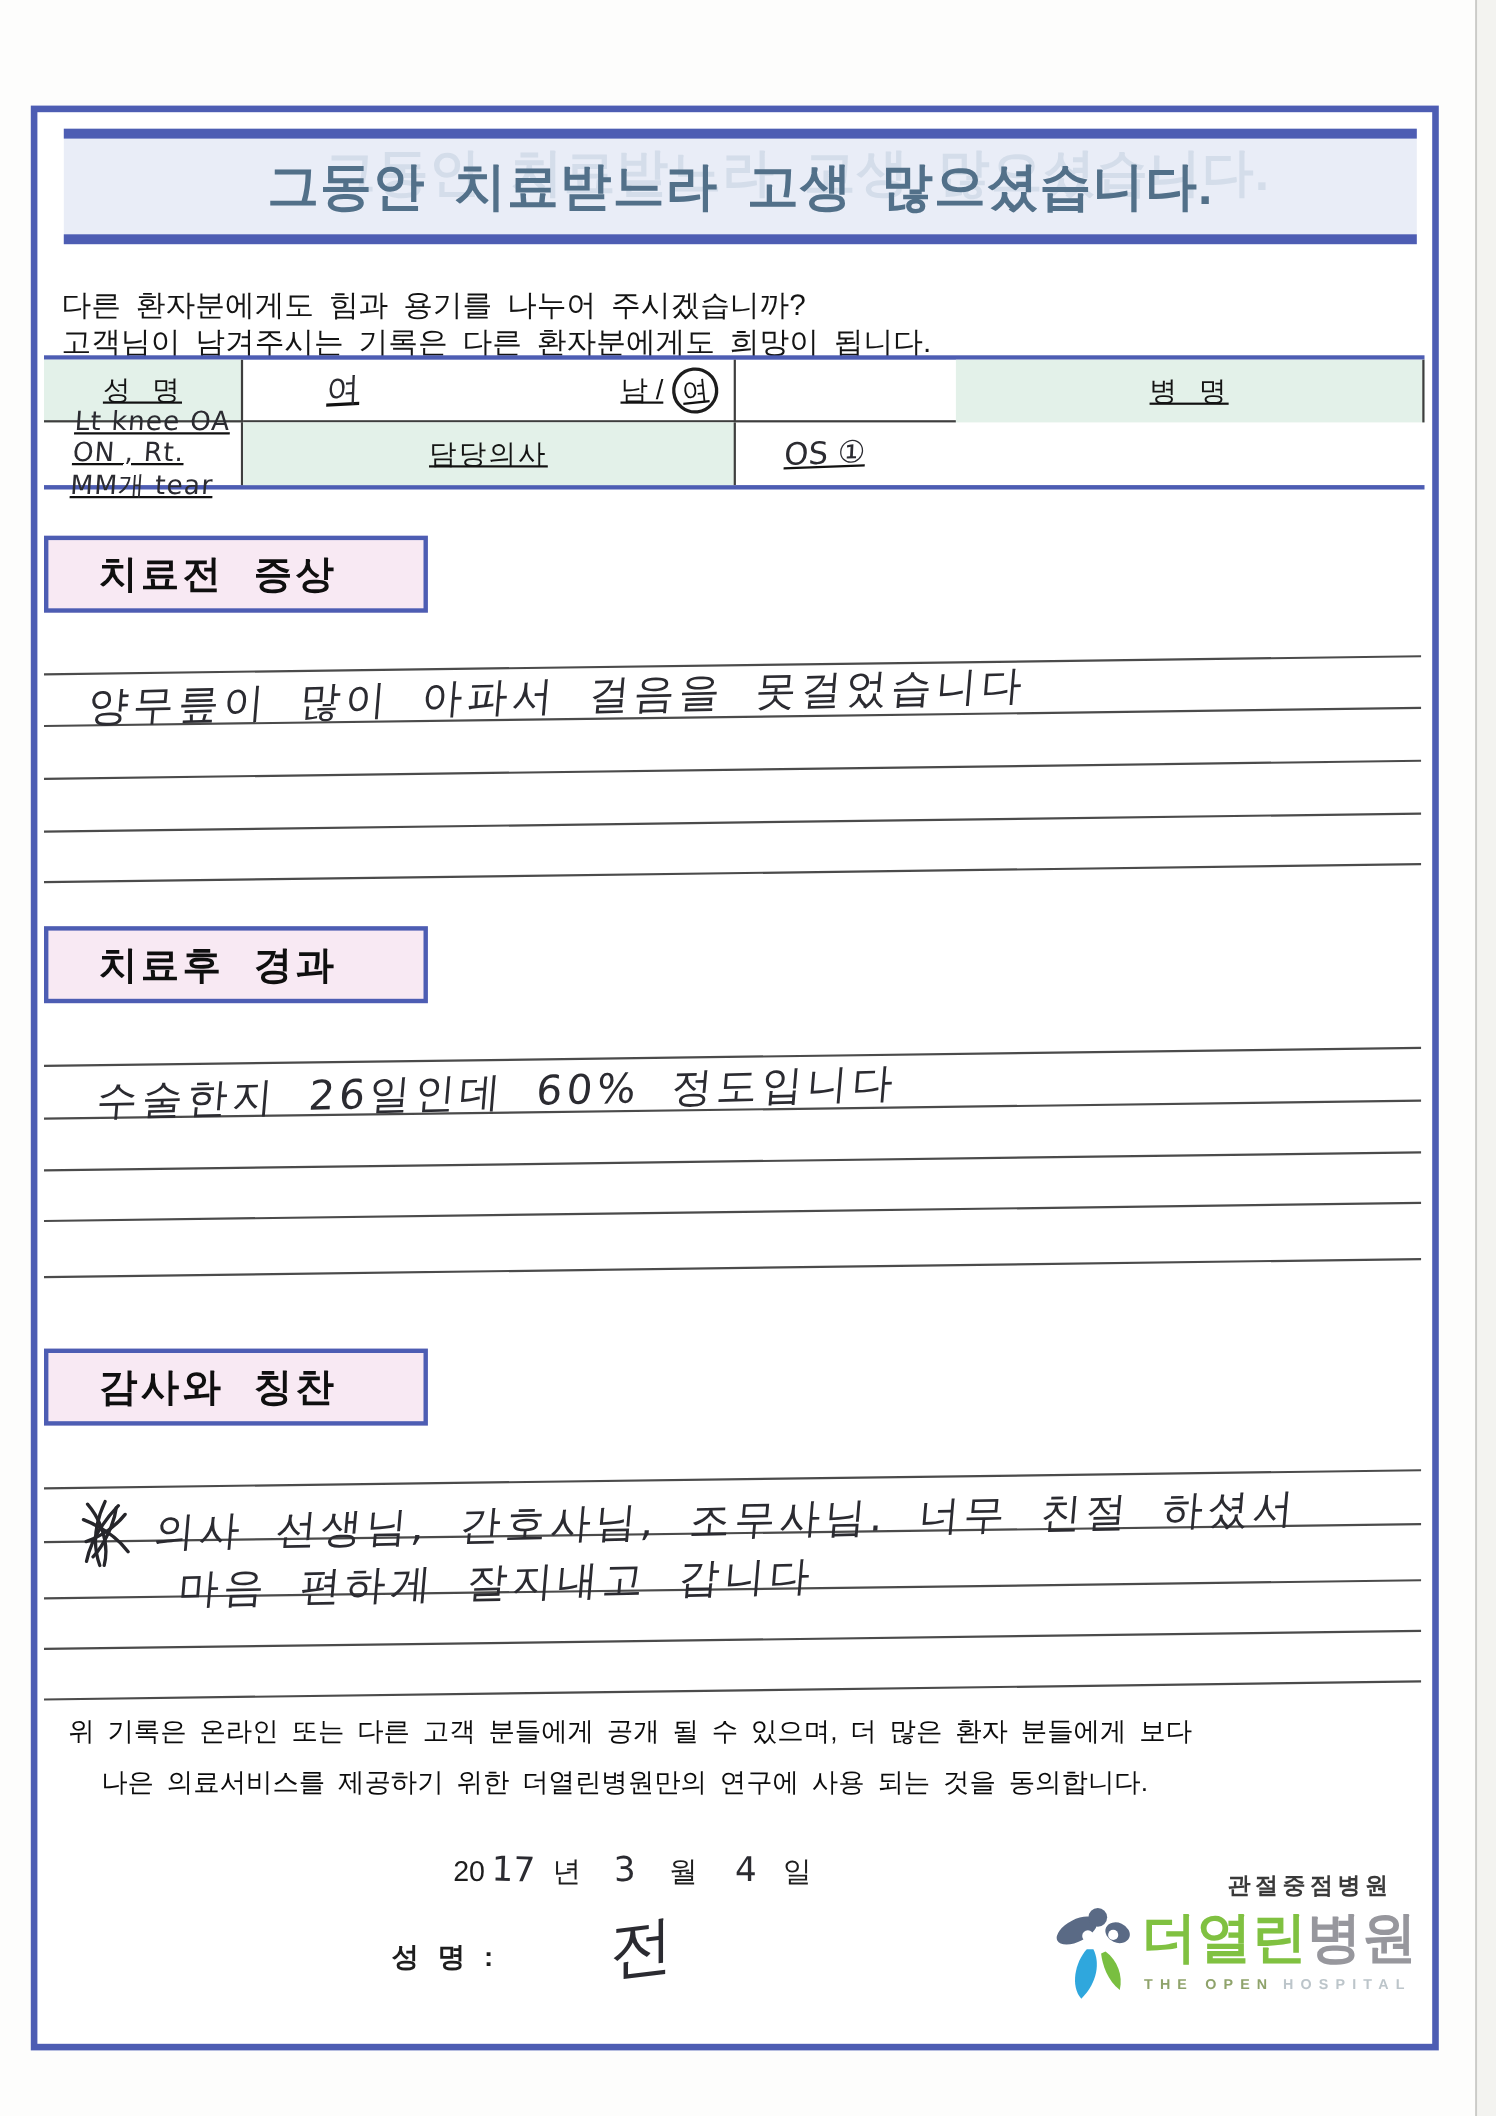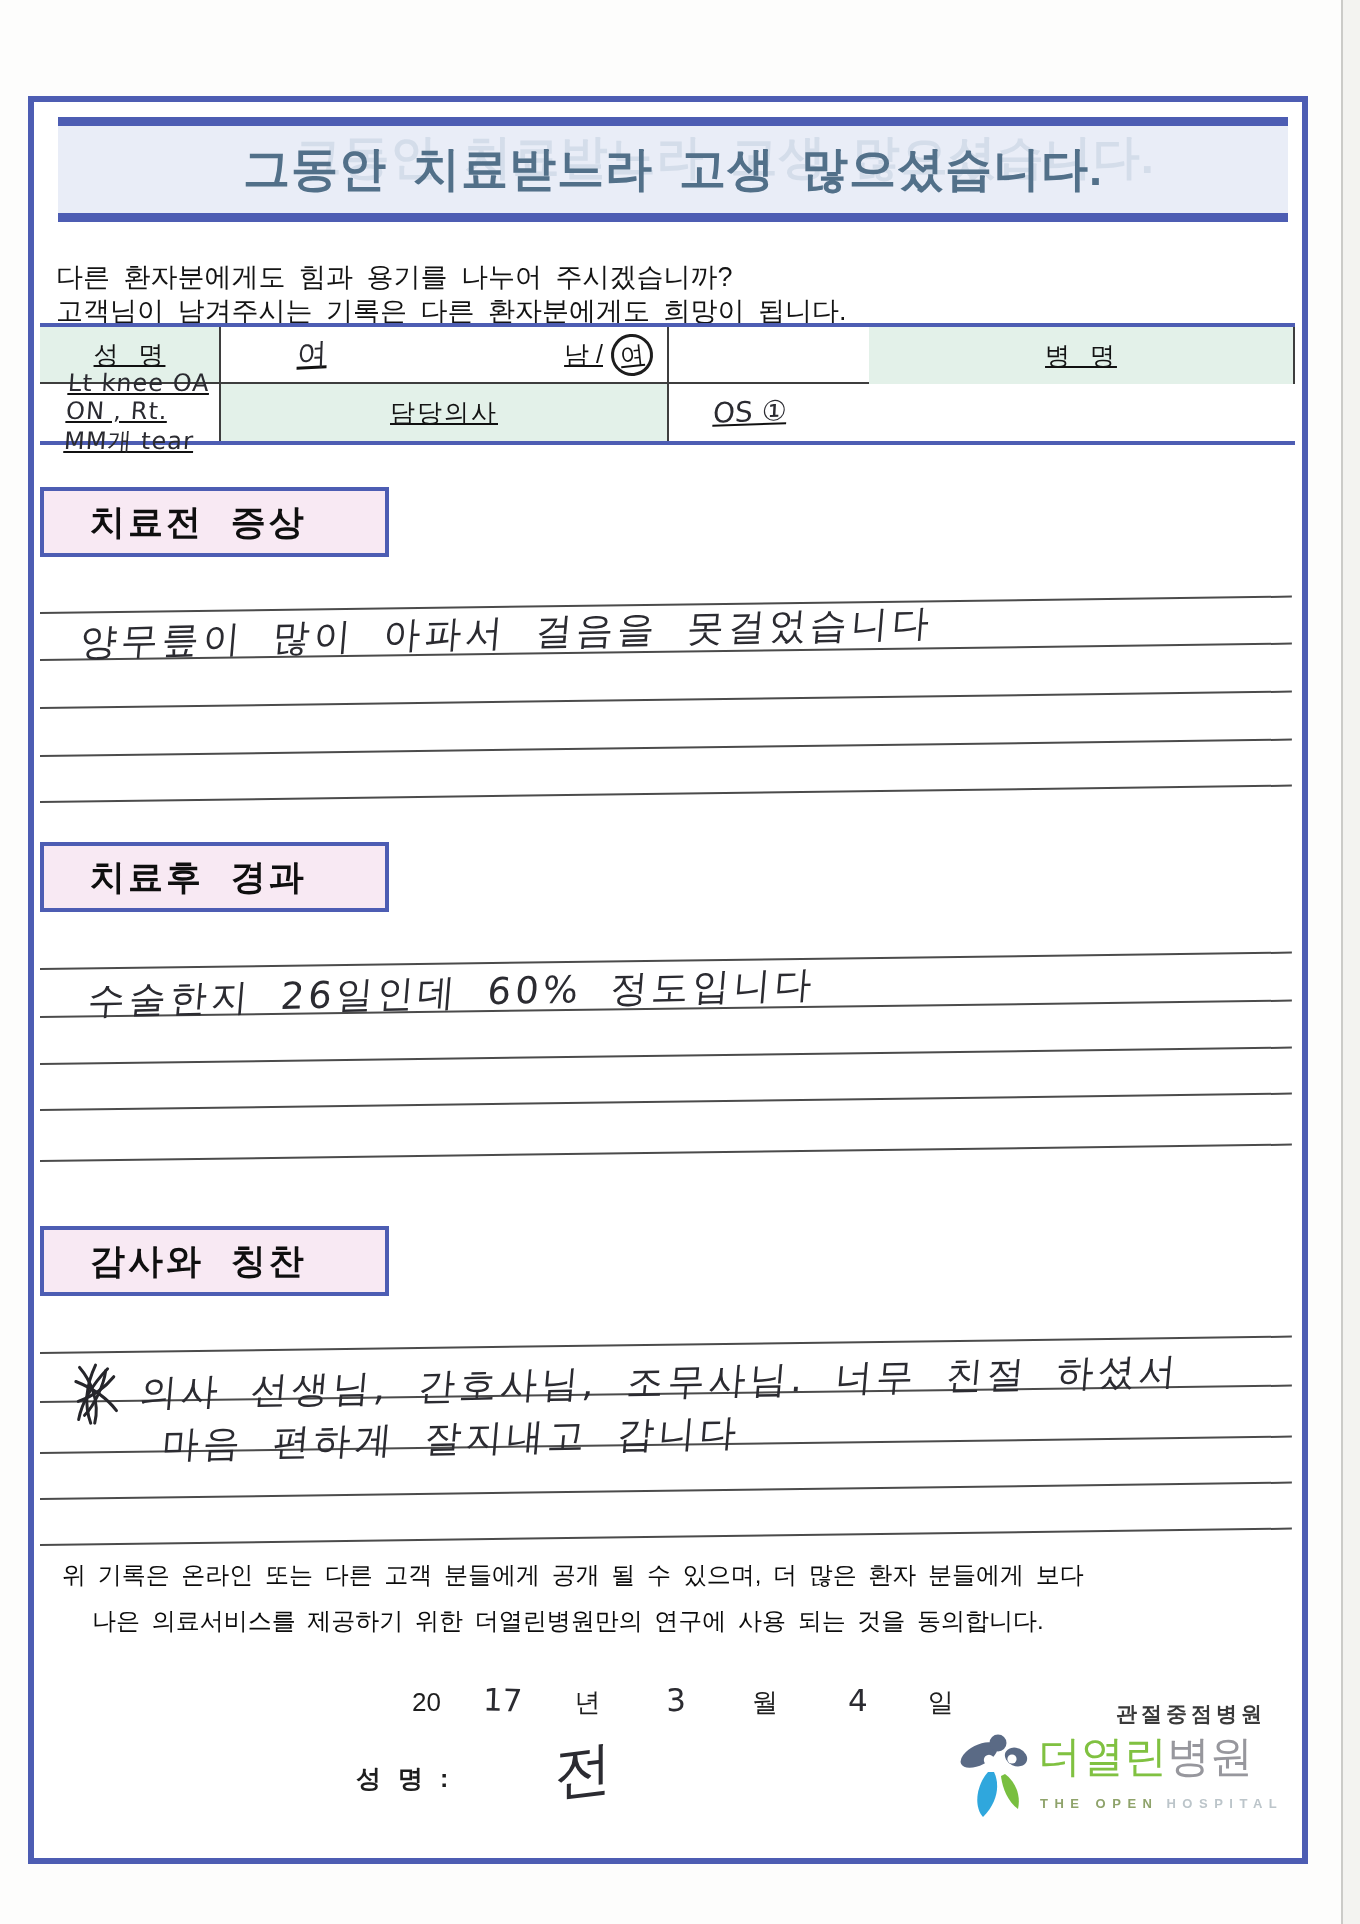--- a/index.html
+++ b/index.html
@@ -92,37 +92,37 @@
   .entry-thanks1 .txt { transform:skewX(-6deg); }
   .entry-thanks2{ left:128px; top:1312px; transform:rotate(-1.2deg) skewX(-6deg); }
 
   .scribble { flex:0 0 auto; }
 
   
   .consent { position:absolute; left:18px; top:1450px; font-size:24px; line-height:46px; color:#0c0c0c; word-spacing:5px;text-align:center; }
   .consent .l1 { margin-left:10px; }
 
   
-  .dateline { position:absolute; left:378px; top:1580px; display:flex; align-items:baseline; font-size:26px; color:#1e1e1e;gap:36px; }
+  .dateline { position:absolute; left:378px; top:1580px; display:flex; align-items:baseline; font-size:26px; color:#1e1e1e; }
   .dateline .hwd { font-size:31px; }
   .d-year  { margin-left:6px;  transform:rotate(2deg); }
   .u-year  { margin-left:16px; }
   .d-month { margin-left:30px; transform:rotate(-2deg); }
   .u-month { margin-left:30px; }
   .d-day   { margin-left:34px; }
   .u-day   { margin-left:24px; }
 
   
   .sig-label { position:absolute; left:322px; top:1660px; font-size:25px; letter-spacing:5px; color:#1e1e1e; white-space:pre;font-weight:bold; }
   .sig-hw    { position:absolute; left:520px; top:1630px; font-size:58px; transform:rotate(-7deg) skewX(-7deg); }
 
   
   .logo { position:absolute; left:918px; top:1592px; width:318px; height:140px; }
   .logo-specialty { position:absolute; right:4px; top:6px; font-size:21px; font-weight:600; letter-spacing:4px; color:#3a3a3a; white-space:nowrap; }
-  .logo-main { position:absolute; left:86px; top:34px; font-size:43px; font-weight:400; white-space:nowrap; }
+  .logo-main { position:absolute; left:86px; top:34px; font-size:50px; font-weight:700; white-space:nowrap; }
   .logo-green { color:#80c141; }
   .logo-gray  { color:#97979d; }
   .logo-english { position:absolute; left:88px; top:102px; font-size:13px; font-weight:700; letter-spacing:6.5px; white-space:nowrap; }
   .le1 { color:#8fa36b; }
   .le2 { color:#bcc5ca; margin-left:8px; }
   .logo-icon { position:absolute; left:6px; top:38px; }
 </style>
 </head>
 <body>
 

